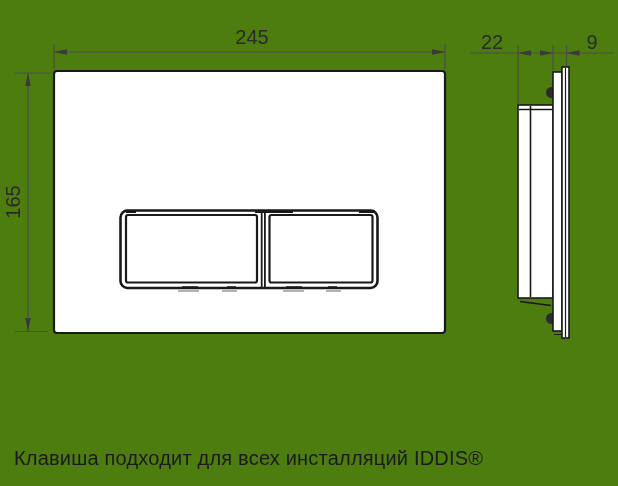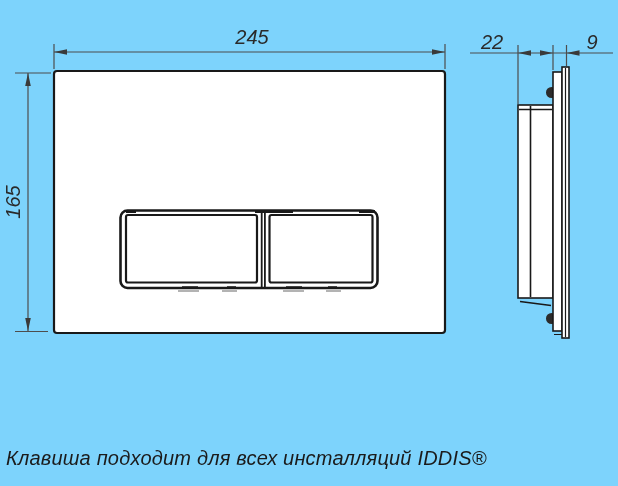--- a/index.html
+++ b/index.html
@@ -1,20 +1,20 @@
 <!DOCTYPE html>
 <html><head>
 <meta charset="utf-8">
 <style>
   html,body{margin:0;padding:0;background:#ffffff;}
-  .canvas{position:relative;width:618px;height:486px;background:#7dd3fc;overflow:hidden;
-          font-family:"Liberation Sans", sans-serif;font-style:italic;}
+  .canvas{position:relative;width:618px;height:486px;background:#4d7c0f;overflow:hidden;
+          font-family:"Liberation Sans", sans-serif;}
   svg{position:absolute;left:0;top:0;}
   .dim-text{font-family:"Liberation Sans", sans-serif;font-size:20px;}
-  .caption{position:absolute;left:6px;top:447px;width:580px;
+  .caption{position:absolute;left:14px;top:447px;width:580px;
            font-family:"Liberation Sans", sans-serif;font-size:20px;color:#1b1b1b;
            letter-spacing:0.2px;white-space:nowrap;}
 </style>
 </head>
 <body>
 
 <div class="canvas">
 <svg width="618" height="486" viewBox="0 0 618 486">
 
   <g fill="none" stroke-width="1.2" stroke="#4d4d4d">

